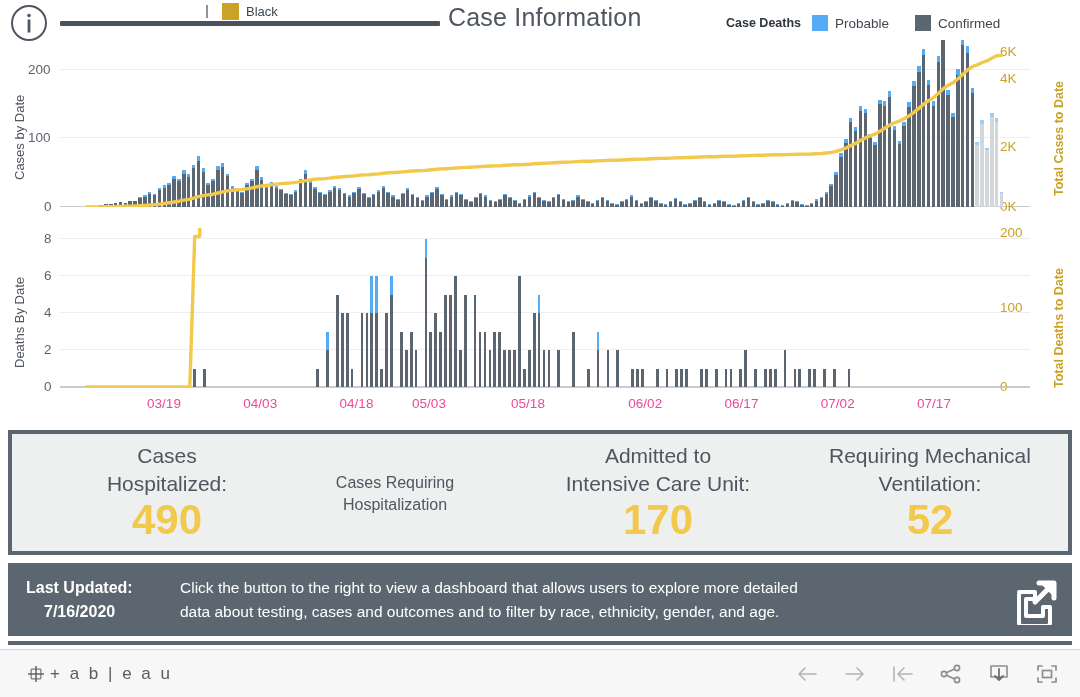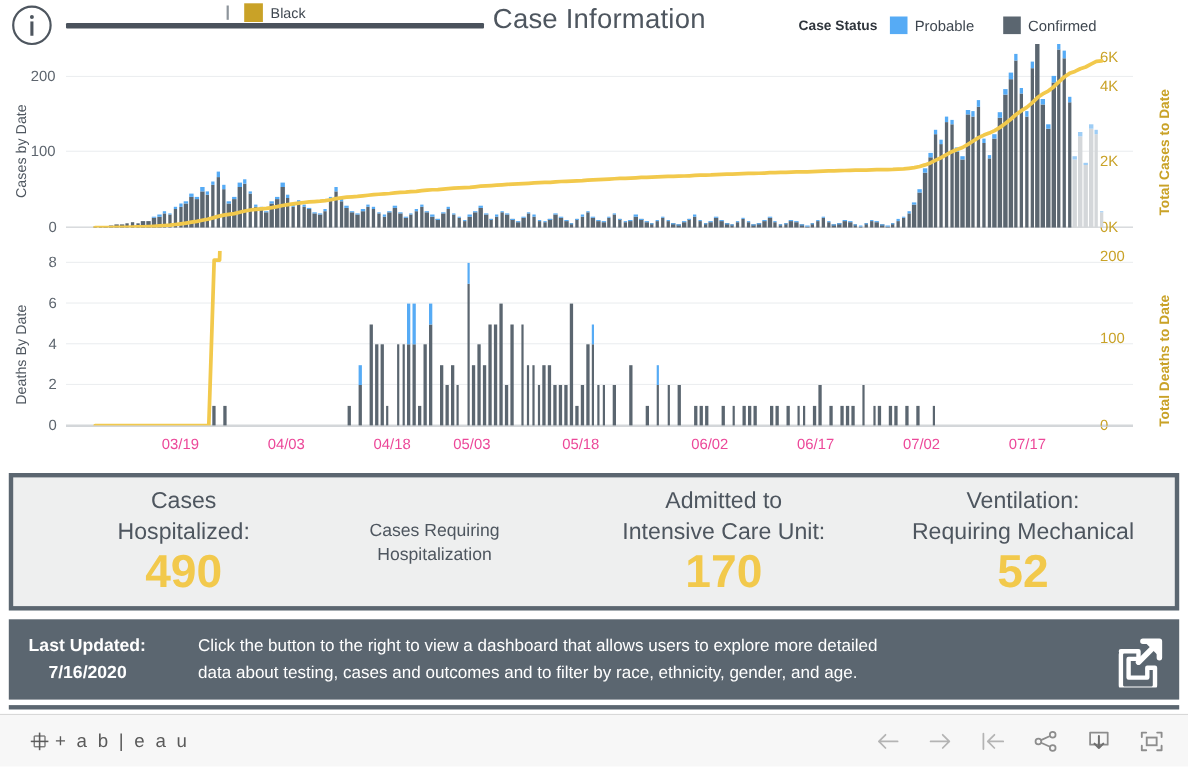--- a/index.html
+++ b/index.html
@@ -105,21 +105,21 @@
 
     <div class="legend-clip">
       <span class="tickmark"></span>
       <span class="swatch"></span>
       <span class="lbl">Black</span>
     </div>
 
     <div class="header-title">Case Information</div>
 
     <div class="status-legend">
-      <span class="cap">Case Status</span>
+      <span class="cap">Case Deaths</span>
       <span class="sw" style="background:#56abf5"></span>
       <span class="nm">Probable</span>
       <span class="sw" style="background:#5b6670"></span>
       <span class="nm">Confirmed</span>
     </div>
   </div>
 
   <div>
     <div class="axis-title" style="left:12px; top:62px; height:118px;">Cases by Date</div>
     <div class="axis-title gold" style="left:1052px; top:56px; height:140px;">Total Cases to Date</div>
@@ -653,22 +653,22 @@
     <div class="kpi" style="left:506px; width:280px;">
       <div class="kpi-label">
         <div>Admitted to</div>
         <div>Intensive Care Unit:</div>
       </div>
       <div class="kpi-value">170</div>
     </div>
 
     <div class="kpi" style="left:782px; width:272px;">
       <div class="kpi-label">
+        <div>Requiring Mechanical</div>
         <div>Ventilation:</div>
-        <div>Requiring Mechanical</div>
       </div>
       <div class="kpi-value">52</div>
     </div>
   </div>
 
   <div class="banner">
     <div class="banner-left">
       <div class="ttl">Last Updated:</div>
       <div class="dt">7/16/2020</div>
     </div>

